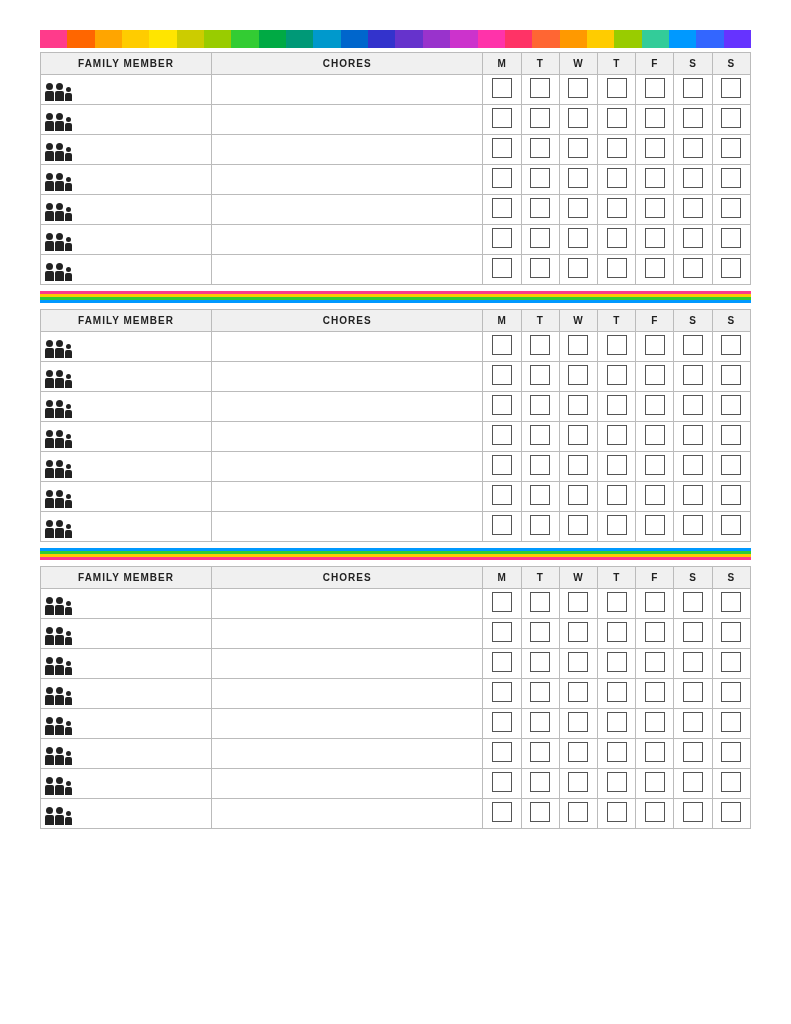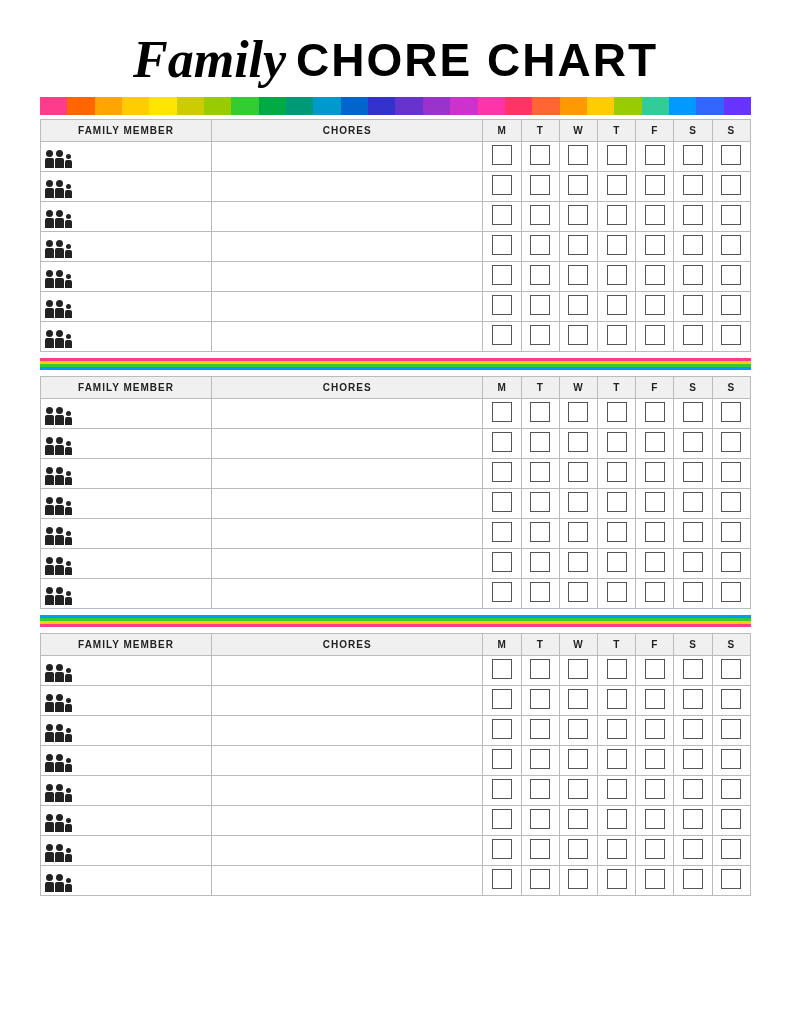--- a/index.html
+++ b/index.html
@@ -136,24 +136,20 @@
       height: 20px;
       border: 1.5px solid #555;
       display: inline-block;
     }
   </style>
 </head>
 <body>
 
 <div class="page">
 
-  <div class="title-row">
-    <span class="title-family">Family</span>
-    <span class="title-chore-chart">CHORE CHART</span>
-  </div>
 
   <div class="rainbow-bar" id="rainbow-top">
       <div class="cell" style="background: rgb(255, 59, 139);"></div>
       <div class="cell" style="background: rgb(255, 102, 0);"></div>
       <div class="cell" style="background: rgb(255, 165, 0);"></div>
       <div class="cell" style="background: rgb(255, 204, 0);"></div>
       <div class="cell" style="background: rgb(255, 229, 0);"></div>
       <div class="cell" style="background: rgb(204, 204, 0);"></div>
       <div class="cell" style="background: rgb(153, 204, 0);"></div>
       <div class="cell" style="background: rgb(51, 204, 51);"></div>

